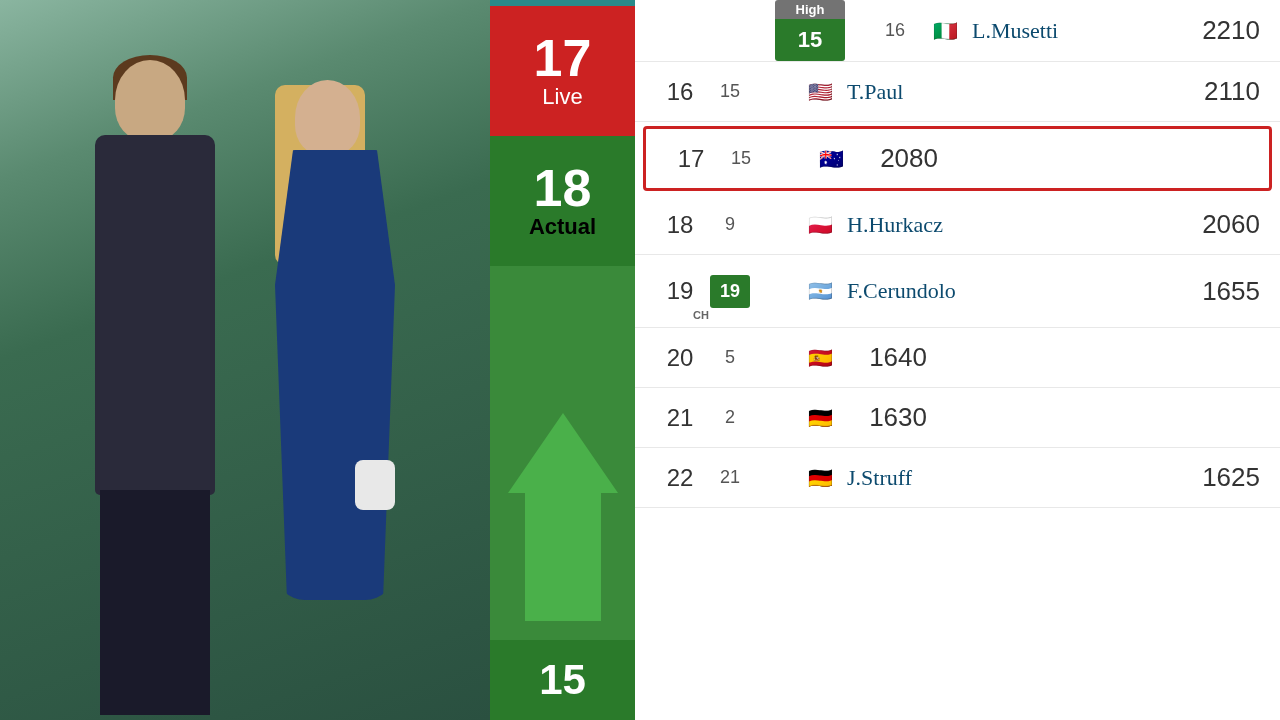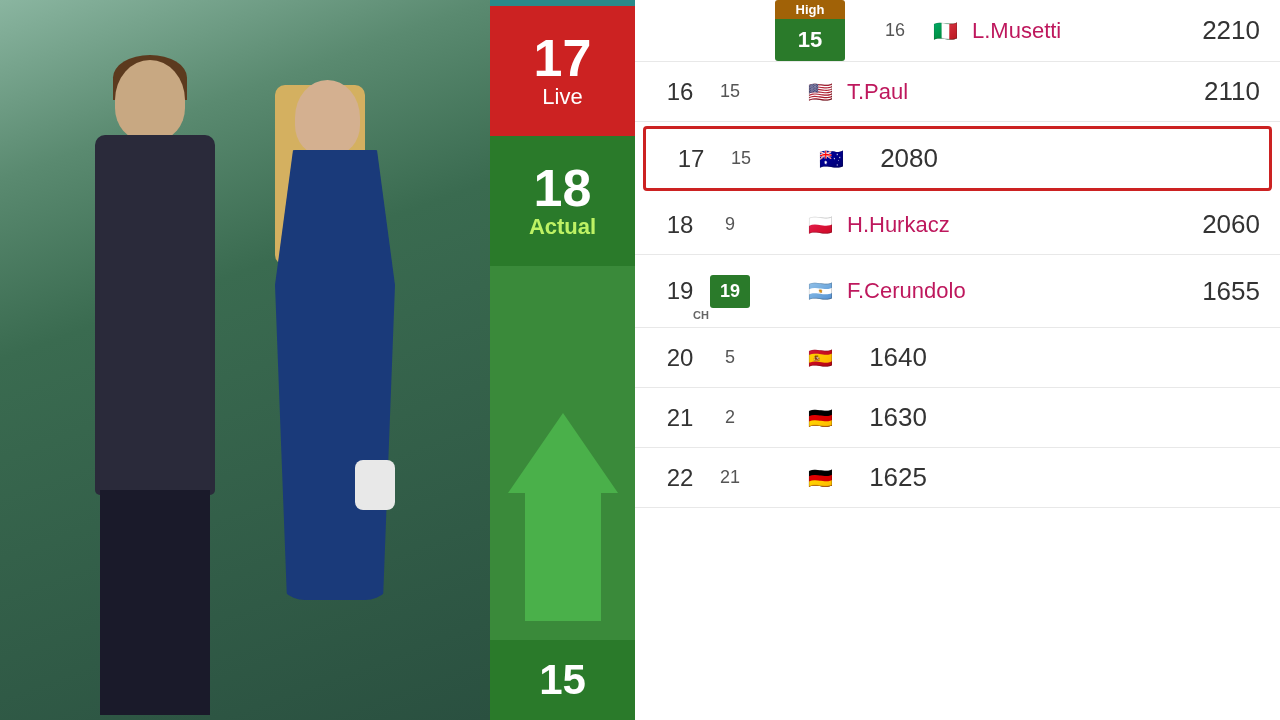--- a/index.html
+++ b/index.html
@@ -190,21 +190,21 @@
 
     .rank-actual-number {
       font-size: 52px;
       font-weight: bold;
       color: white;
       line-height: 1;
     }
 
     .rank-actual-label {
       font-size: 22px;
-      color: #bef264;
+      color: #000000;
       font-weight: bold;
     }
 
     .rank-arrow {
       background: #3a8a3a;
       flex: 1;
       display: flex;
       align-items: center;
       justify-content: center;
       min-height: 300px;
@@ -307,21 +307,21 @@
       align-items: center;
       width: 70px;
       flex-shrink: 0;
       margin-right: 5px;
     }
 
     .high-label {
       font-size: 13px;
       font-weight: bold;
       color: #555;
-      background: #a16207;
+      background: #737373;
       color: white;
       padding: 2px 8px;
       border-radius: 3px 3px 0 0;
       width: 100%;
       text-align: center;
     }
 
     .high-value {
       background: #2a7a2a;
       color: white;
@@ -340,21 +340,22 @@
       margin-right: 10px;
       display: inline-flex;
       align-items: center;
       justify-content: center;
       font-size: 20px;
     }
 
     .player-name {
       flex: 1;
       font-size: 22px;
-      color: #be185d;
+      color: #0c4a6e;
+      font-family: Liberation Serif, serif;
     }
 
     .player-points {
       font-size: 26px;
       color: #333;
       text-align: right;
       width: 80px;
     }
 
     .ch-label {
@@ -482,15 +483,16 @@
     <div style="width:50px;"></div>
     <div class="flag">🇩🇪</div>
     <div class="player-points">1630</div>
   </div>
 
   <div class="ranking-row">
     <div class="rank-pos">22</div>
     <div class="rank-prev">21</div>
     <div style="width:50px;"></div>
     <div class="flag">🇩🇪</div>
+    <div class="player-name">J.Struff</div>
     <div class="player-points">1625</div>
   </div>
 </div>
 
 </body></html>

